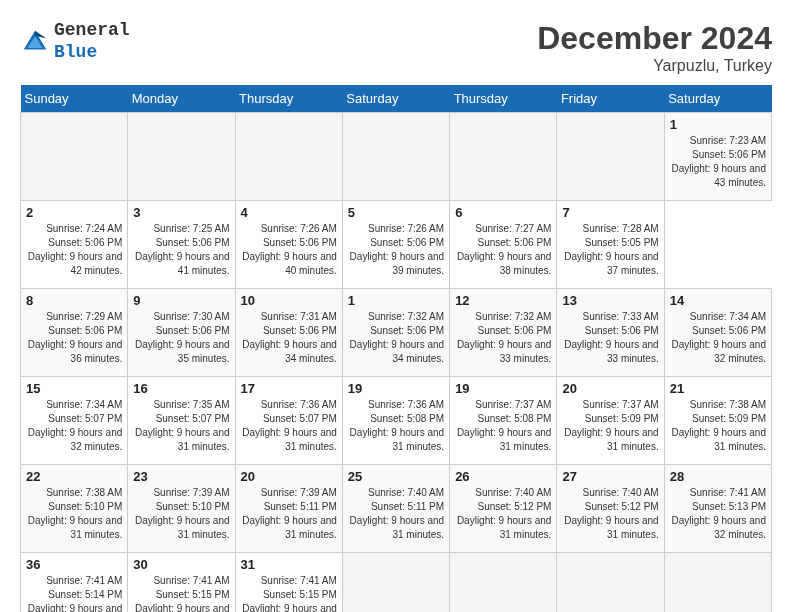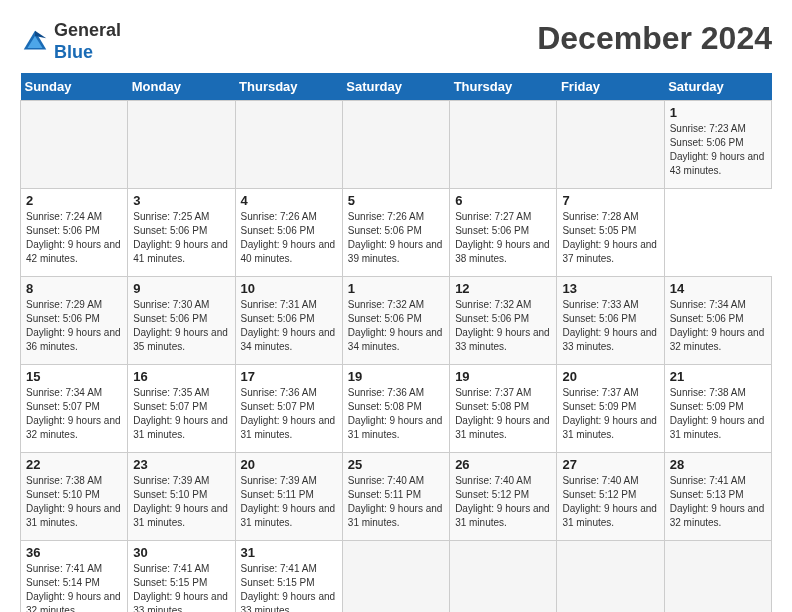--- a/index.html
+++ b/index.html
@@ -12,20 +12,21 @@
     }
     .header {
       display: flex;
       justify-content: space-between;
       align-items: flex-start;
       margin-bottom: 10px;
     }
     .logo {
       display: flex;
       align-items: center;
+      font-family: Liberation Mono, monospace;
     }
     .logo-text {
       font-size: 18px;
       font-weight: bold;
       line-height: 1.2;
     }
     .logo-general { color: #333; }
     .logo-blue { color: #1a6bb5; }
     .logo-icon {
       width: 30px;
@@ -48,21 +49,21 @@
       width: 100%;
       border-collapse: collapse;
       font-size: 11px;
     }
     thead tr th {
       background-color: #1a6bb5;
       color: #fff;
       padding: 6px 4px;
       text-align: left;
       font-size: 13px;
-      font-weight: bold;
+      font-weight: normal;
     }
     tbody tr td {
       border: 1px solid #ccc;
       padding: 4px 5px;
       vertical-align: top;
       width: calc(100% / 7);
       min-height: 80px;
       height: 88px;
       background: #fff;
     }
@@ -73,20 +74,21 @@
       font-size: 13px;
       font-weight: bold;
       color: #222;
       display: block;
       margin-bottom: 2px;
     }
     .day-info {
       font-size: 10px;
       color: #333;
       line-height: 1.4;
+      text-align: right;
     }
     .empty-cell {
       background: #f5f5f5 !important;
     }
   </style>
 </head>
 <body>
 
 <div class="header">
   <div class="logo">
@@ -95,20 +97,21 @@
       <polygon points="20,12 30,28 10,28" fill="#4da6e8"></polygon>
       <polygon points="20,5 35,15 20,12" fill="#0d4a8a"></polygon>
     </svg>
     <div class="logo-text">
       <div class="logo-general">General</div>
       <div class="logo-blue">Blue</div>
     </div>
   </div>
   <div class="title-block">
     <div class="month-year">December 2024</div>
+    <div class="location">Yarpuzlu, Turkey</div>
   </div>
 </div>
 
 <table>
   <thead>
     <tr>
     <th>Sunday</th>
         <th>Monday</th>
         <th>Thursday</th>
         <th>Saturday</th>

